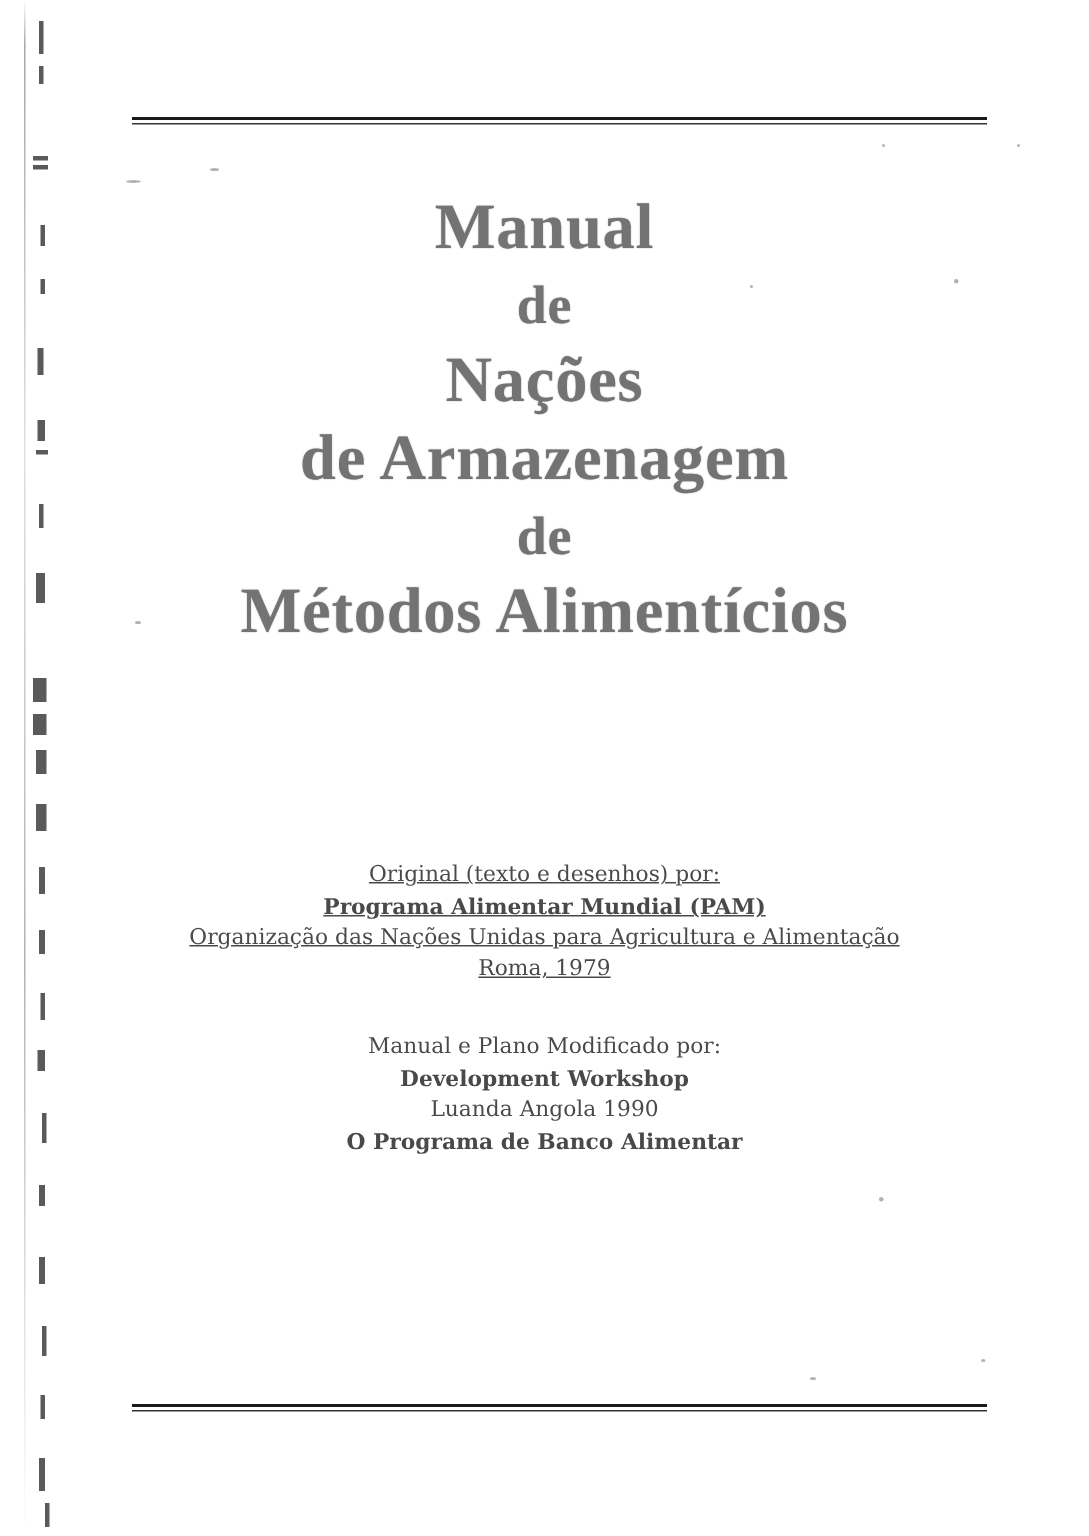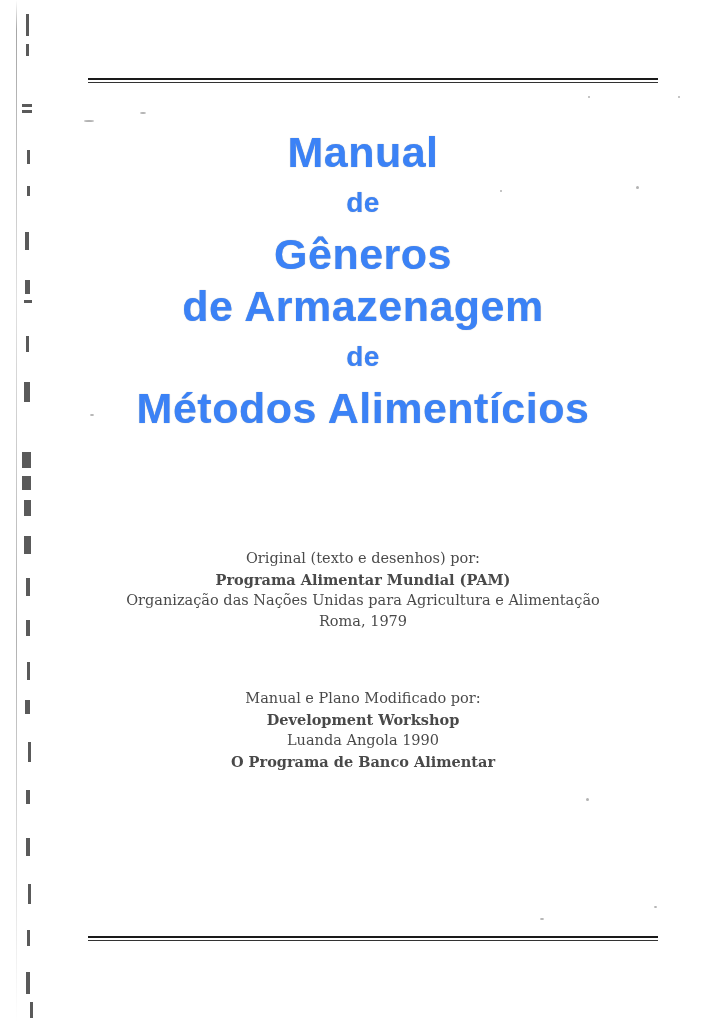--- a/index.html
+++ b/index.html
@@ -64,31 +64,31 @@
 
   
   .title-block {
     position: absolute;
     left: 40px;
     top: 126px;
     width: 646px;
     text-align: center;
   }
   .title-line {
-    font-family: Liberation Sans, sans-serif;
+    font-family: Liberation Serif, serif;
     font-weight: bold;
     font-size: 43px;
     line-height: 52px;
     letter-spacing: 0.5px;
-    color: #3b82f6;
+    color: #737373;
     text-shadow: 0 0 1px rgba(0,0,0,0.35);
     white-space: nowrap;
   }
   .title-line.small {
-    font-size: 28px;
+    font-size: 36px;
     line-height: 50px;
   }
 
   
   .credits {
     position: absolute;
     width: 646px;
     left: 40px;
     text-align: center;
     color: #222;
@@ -96,21 +96,21 @@
   }
   .credits .ln {
     font-family: "DejaVu Serif", serif;
     font-size: 14.5px;
     line-height: 21px;
     white-space: nowrap;
   }
   .credits .ln.b {
     font-weight: bold;
   }
-  .credits-original { top: 548px; }
+  .credits-original { top: 573px; text-decoration: underline; }
   .credits-modified { top: 688px; }
 
   
   .speck {
     position: absolute;
     background: #555;
     border-radius: 50%;
     opacity: 0.45;
   }
 </style>
@@ -161,21 +161,21 @@
   <div class="speck" style="left:654px; top:906px; width:3px; height:2px;"></div>
 
   <div class="rule rule-top">
     <div class="r1"></div>
     <div class="r2"></div>
   </div>
 
   <div class="title-block">
     <div class="title-line">Manual</div>
     <div class="title-line small">de</div>
-    <div class="title-line">Gêneros</div>
+    <div class="title-line">Nações</div>
     <div class="title-line">de Armazenagem</div>
     <div class="title-line small">de</div>
     <div class="title-line">Métodos Alimentícios</div>
   </div>
 
   <div class="credits credits-original">
     <div class="ln">Original (texto e desenhos) por:</div>
     <div class="ln b">Programa Alimentar Mundial (PAM)</div>
     <div class="ln">Organização das Nações Unidas para Agricultura e Alimentação</div>
     <div class="ln">Roma, 1979</div>

